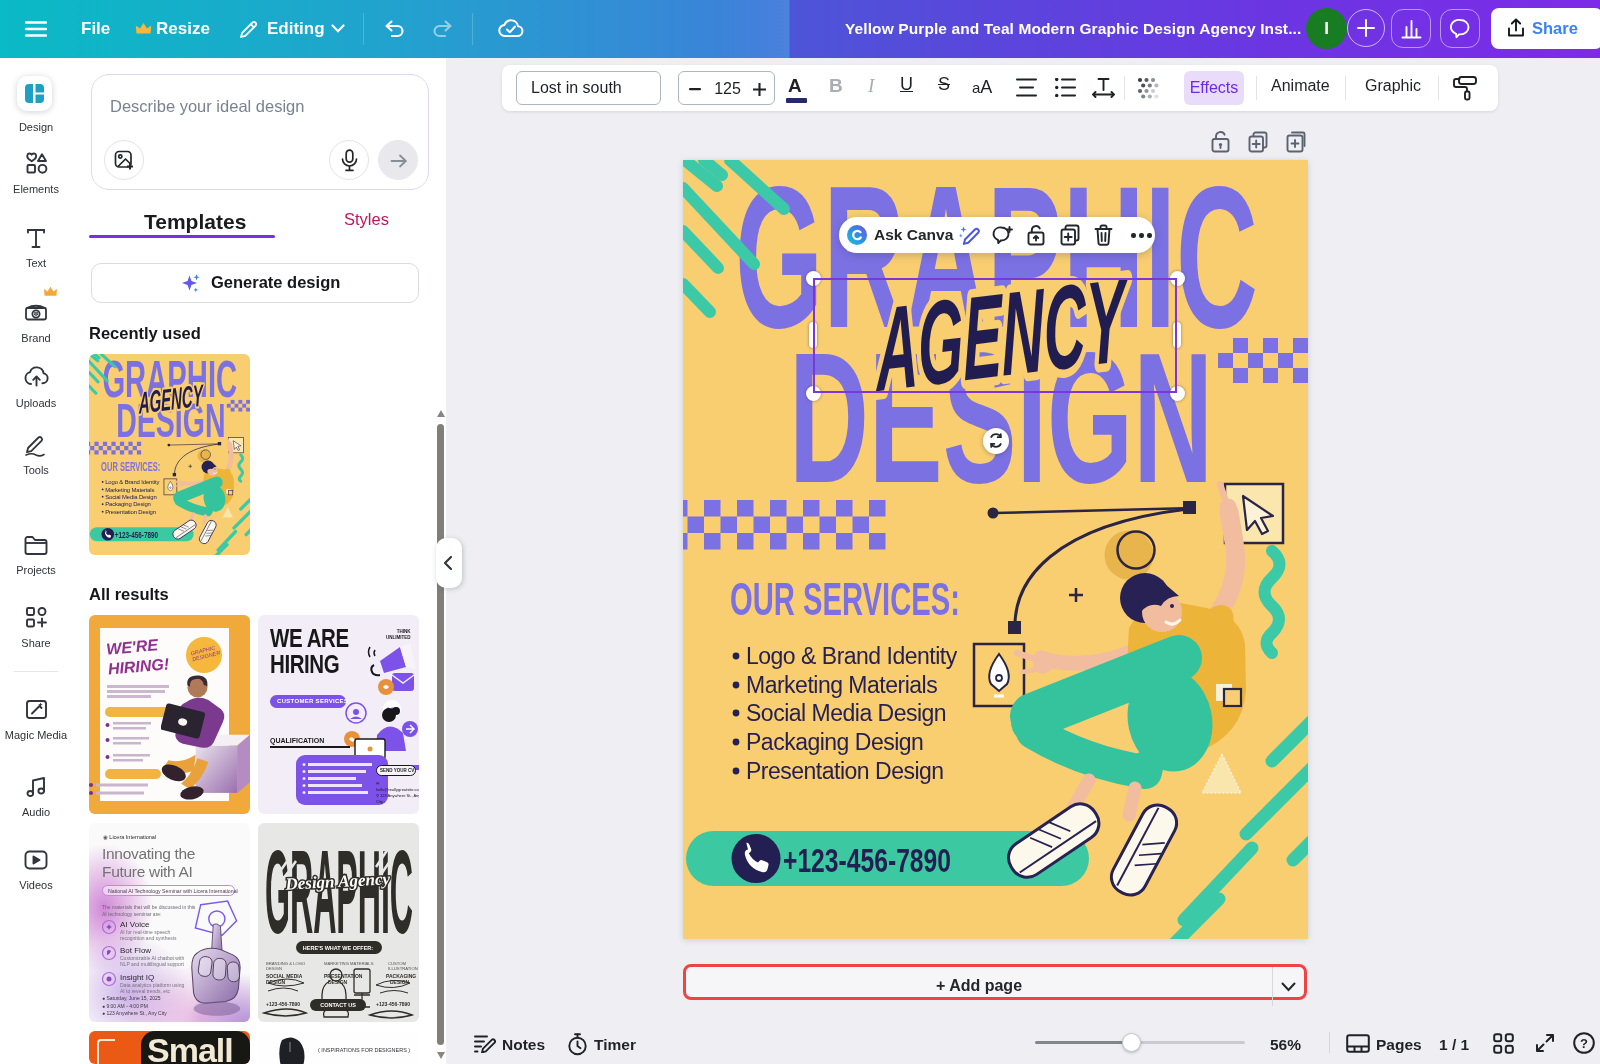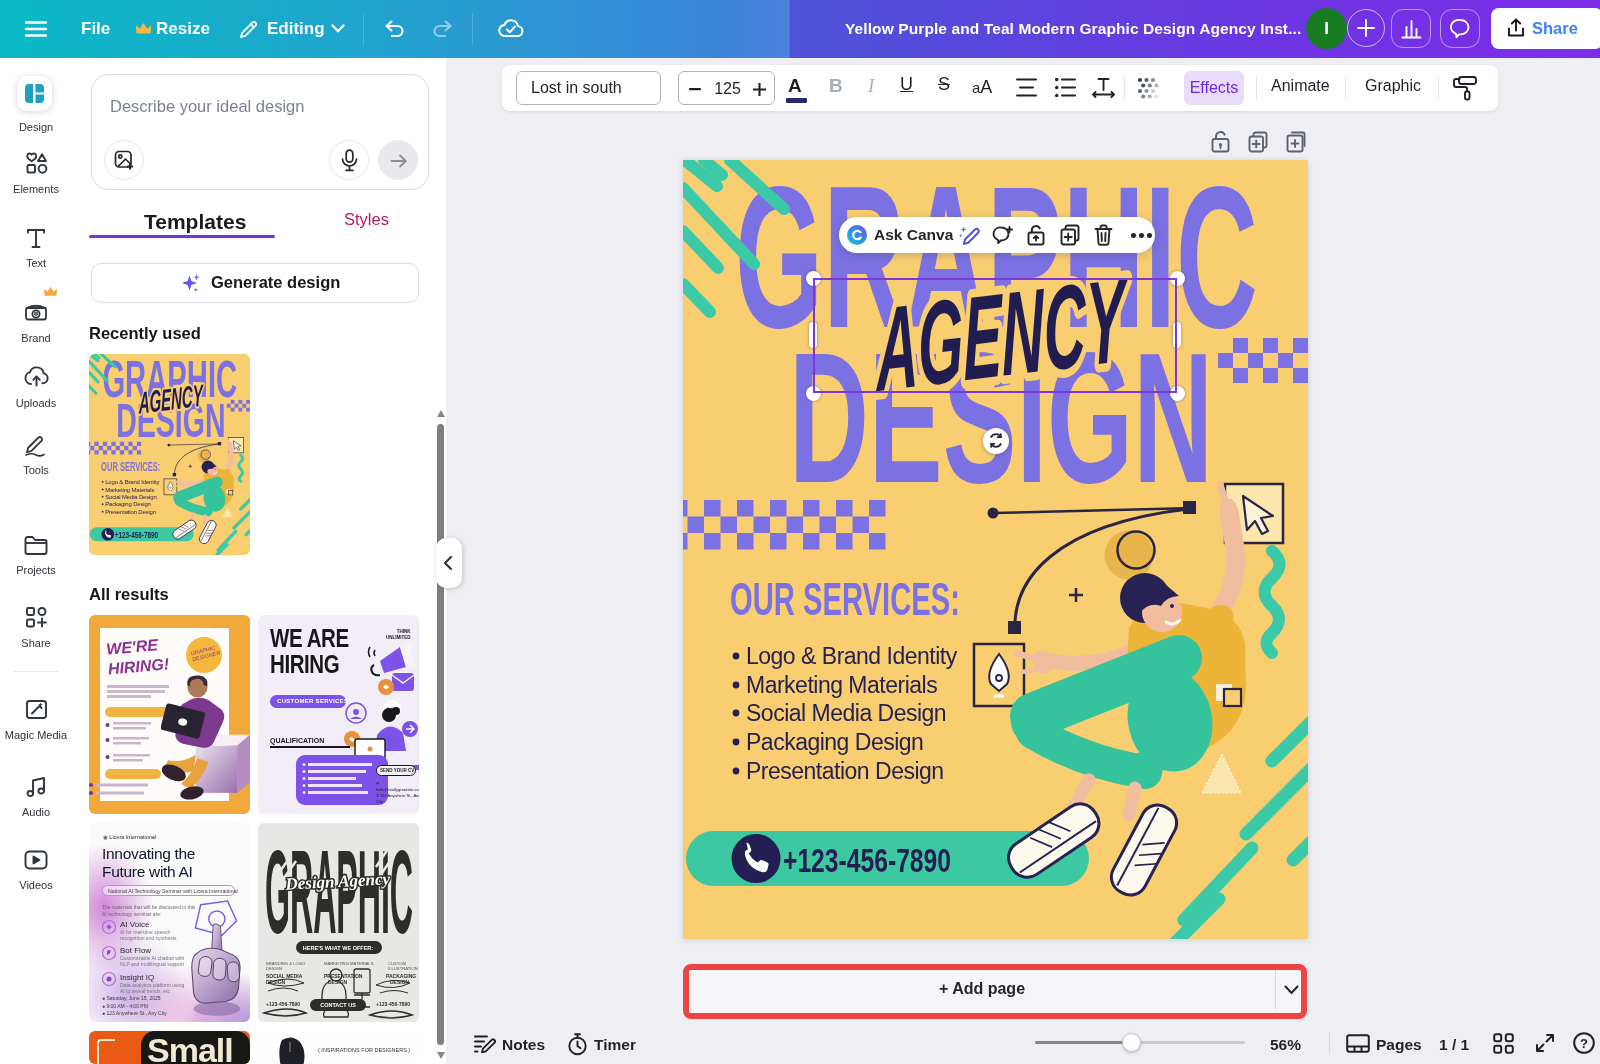--- a/index.html
+++ b/index.html
@@ -46,21 +46,21 @@
   
   #canvaswrap { position:absolute; left:683px; top:160px; width:625px; height:779px; width:625px; height:779px; box-shadow:0 1px 6px rgba(50,60,80,.18); }
   
   #askbar { position:absolute; left:839px; top:217px; width:316px; height:36px; background:#fff; border-radius:18px; box-shadow:0 2px 8px rgba(40,50,70,.25); z-index:8; }
   
   #selrect { position:absolute; left:813px; top:278px; width:364px; height:115px; border:2px solid #7D35DC; z-index:7; }
   .hcirc { position:absolute; width:15px; height:15px; border-radius:50%; background:#fff; box-shadow:0 0 3px rgba(60,60,80,.6); }
   .hpill { position:absolute; width:8px; height:26px; border-radius:4px; background:#fff; box-shadow:0 0 3px rgba(60,60,80,.6); }
   #rotator { position:absolute; left:983px; top:428px; width:26px; height:26px; border-radius:50%; background:#fff; box-shadow:0 1px 4px rgba(60,60,80,.4); z-index:8; }
   
-  #addpage { position:absolute; left:683px; top:964px; width:624px; height:55px; background:#F6F6F8; border:6px solid #ef4444; border-radius:8px;text-decoration:underline; }
+  #addpage { position:absolute; left:683px; top:964px; width:624px; height:36px; background:#F6F6F8; border:3px solid #ef4444; border-radius:8px;text-decoration:underline; }
   #addpage .lbl { position:absolute; left:0; width:586px; text-align:center; top:10px; font-size:16px; font-weight:700; color:#23262B; }
   #addpage .divv { position:absolute; left:586px; top:0px; width:1px; height:39px; background:#D5D8DC; }
   #statusbar { position:absolute; left:455px; top:1020px; width:1154px; height:44px; }
   .stxt { position:absolute; font-size:15.5px; font-weight:700; color:#1F2227; top:16px; }
 </style>
 </head>
 <body>
 <div id="topbar">
   <svg class="abs" style="left:25px;top:21px" width="22" height="16" viewBox="0 0 22 16">
       <g stroke="#fff" stroke-width="2.4" stroke-linecap="round">
@@ -412,21 +412,21 @@
     <div style="position:absolute;left:118px;top:150px;width:40px;height:11px;border-radius:6px;background:#F6F3F9;border:1.2px solid #18181A"></div>
     <div style="position:absolute;left:122px;top:153px;font-size:4.5px;font-weight:700;color:#18181A">SEND YOUR CV</div>
     <div style="position:absolute;left:118px;top:166px;font-size:4px;color:#18181A;line-height:6px">✉ hello@reallygreatsite.com<br>⚲ 123 Anywhere St., Any City</div>
   </div>
   <div class="thumb" id="th3" style="left:17px;top:765px;height:199px;background:#FBFAFB">
     <div style="position:absolute;left:-35px;top:20px;width:100px;height:130px;background:radial-gradient(closest-side,rgba(186,74,196,.65),rgba(186,74,196,0))"></div>
     <div style="position:absolute;left:-20px;top:110px;width:120px;height:120px;background:radial-gradient(closest-side,rgba(150,90,210,.45),rgba(150,90,210,0))"></div>
     <div style="position:absolute;left:30px;top:140px;width:160px;height:110px;background:radial-gradient(closest-side,rgba(210,120,200,.5),rgba(210,120,200,0))"></div>
     <div style="position:absolute;left:100px;top:150px;width:120px;height:100px;background:radial-gradient(closest-side,rgba(120,70,190,.5),rgba(120,70,190,0))"></div>
     <div style="position:absolute;left:14px;top:11px;font-size:5.5px;color:#555">◉ <span style="color:#2A2A2E">Licera International</span></div>
-    <div style="position:absolute;left:13px;top:22px;font-size:15.5px;color:#0f172a;line-height:18px;letter-spacing:-.3px">Innovating the<br>Future with AI</div>
+    <div style="position:absolute;left:13px;top:22px;font-size:15.5px;color:#737373;line-height:18px;letter-spacing:-.3px">Innovating the<br>Future with AI</div>
     <div style="position:absolute;left:13px;top:62px;width:133px;height:11px;border-radius:6px;border:1px solid #C08AD8;background:rgba(255,255,255,.5)"></div>
     <div style="position:absolute;left:19px;top:65px;font-size:5.2px;color:#4A3A52">National AI Technology Seminar with Licera International</div>
     <div style="position:absolute;left:13px;top:81px;font-size:5px;color:#6A6A70;line-height:7px">The materials that will be discussed in this<br>AI technology seminar are:</div>
     <svg style="position:absolute;left:13px;top:96px" width="90" height="76" viewBox="0 0 90 76">
         <g stroke="#B06BD8" stroke-width="1.2" fill="none">
           <circle cx="7" cy="8" r="6.5"></circle>
           <circle cx="7" cy="34" r="6.5"></circle>
           <circle cx="7" cy="60" r="6.5"></circle>
         </g>
         <g fill="#8A4BB8">

